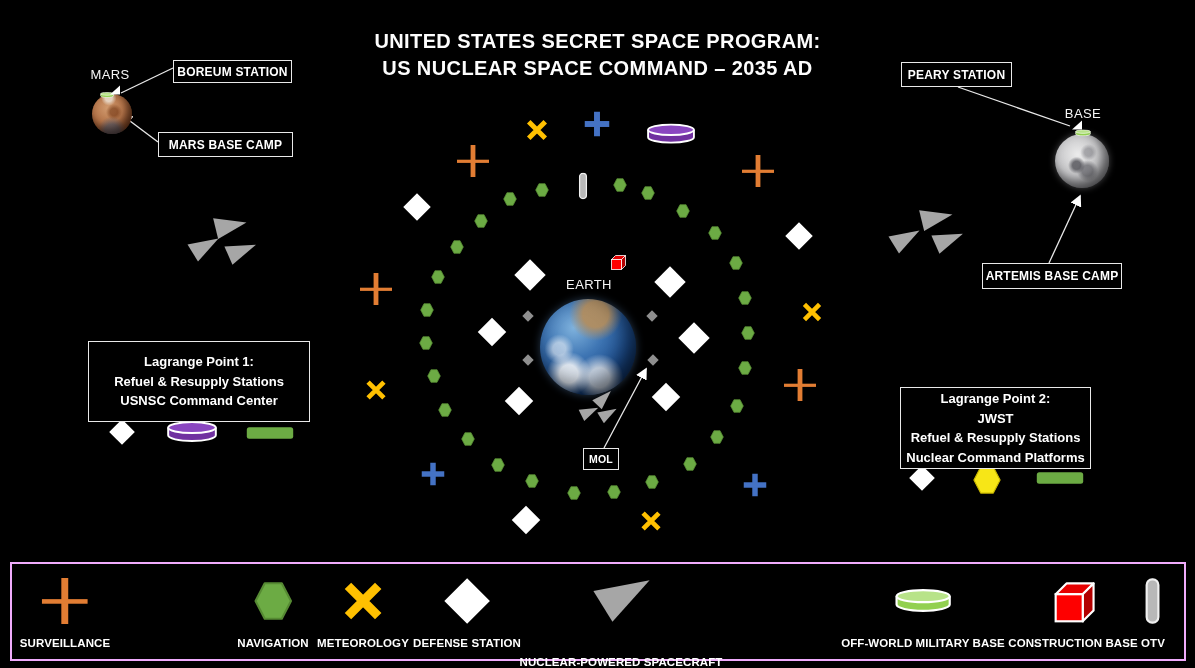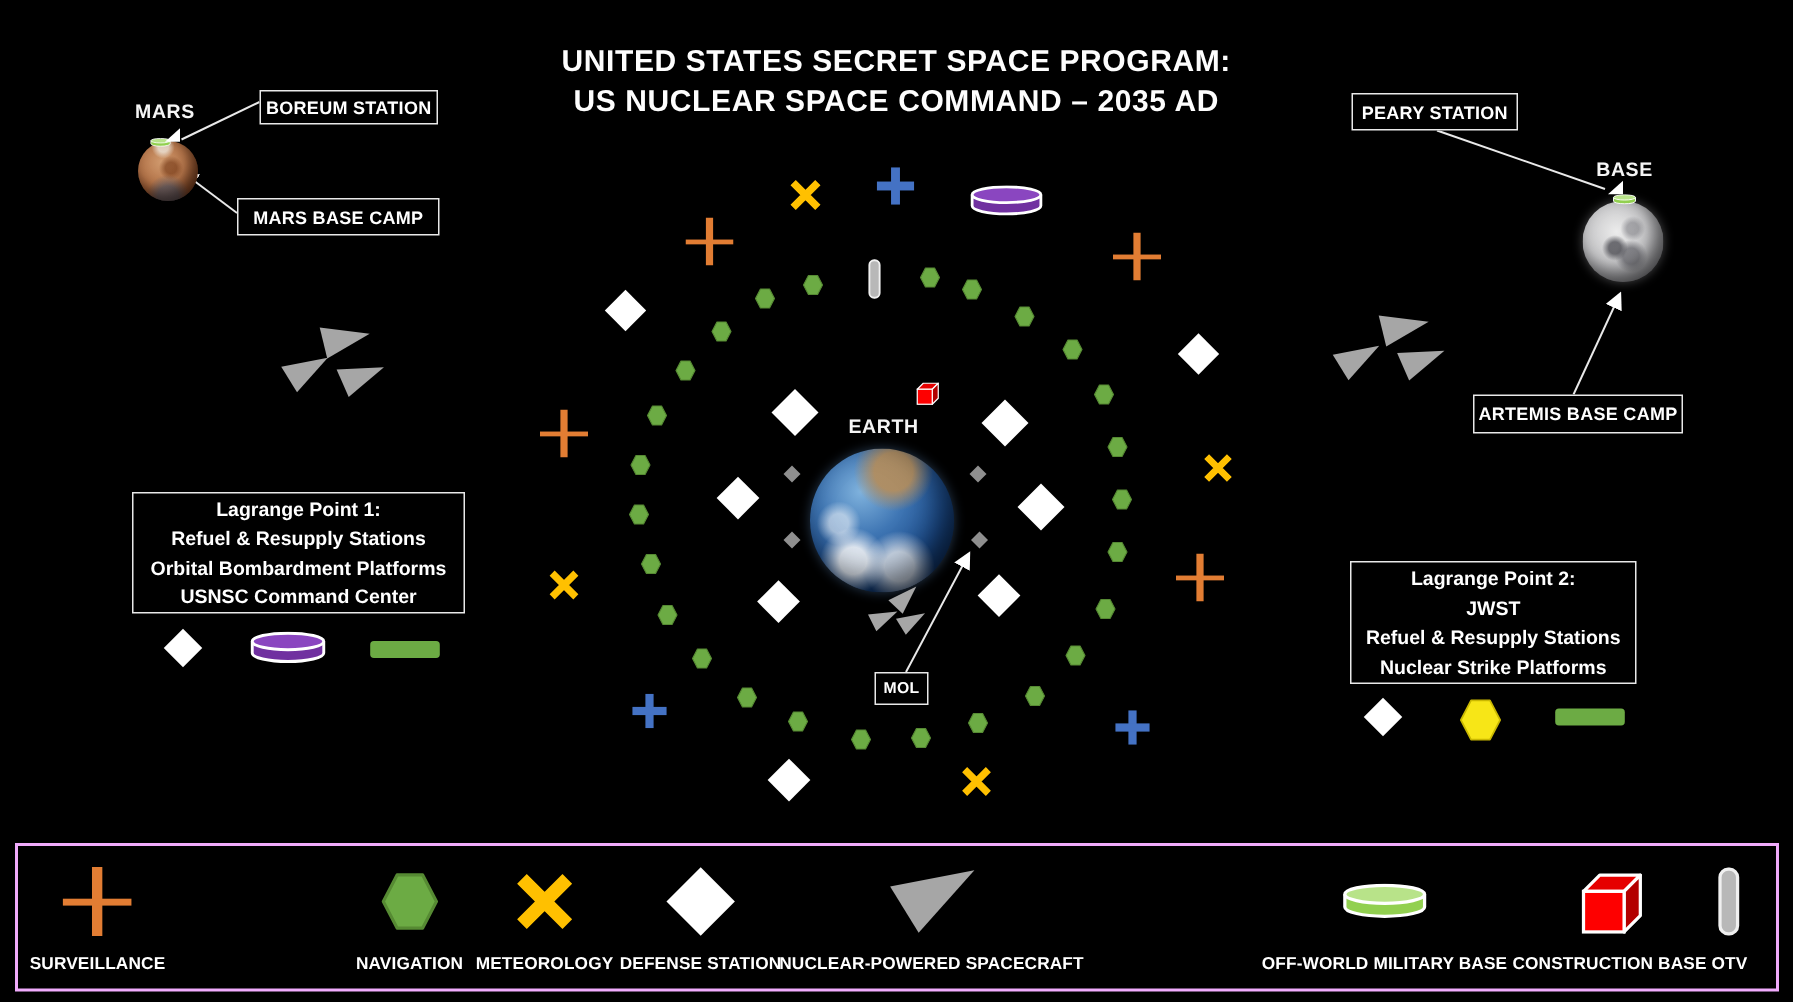--- a/index.html
+++ b/index.html
@@ -24,28 +24,28 @@
       radial-gradient(circle at 55% 45%, rgba(120,60,25,.65) 0 12%, rgba(120,60,25,0) 26%),
       radial-gradient(circle at 40% 35%, #d19b6f 0%, #b5754a 42%, #8a4a26 72%, #53250e 96%);
     box-shadow:inset -4px -5px 9px rgba(0,0,0,.5);}
   #luna{left:1055px;top:134px;width:54px;height:54px;
     background:
       radial-gradient(circle at 40% 58%, rgba(88,88,94,.85) 0 9%, rgba(88,88,94,0) 19%),
       radial-gradient(circle at 60% 68%, rgba(98,98,104,.7) 0 11%, rgba(98,98,104,0) 22%),
       radial-gradient(circle at 62% 34%, rgba(120,120,126,.55) 0 8%, rgba(120,120,126,0) 17%),
       radial-gradient(circle at 42% 38%, #ececec 0%, #c6c6c8 45%, #99999d 72%, #646467 92%, #4a4a4d 100%);
     box-shadow:inset -5px -6px 11px rgba(0,0,0,.5), 0 0 7px rgba(210,210,215,.35);}
-  .plabel{position:absolute;transform:translate(-50%,-50%);font-size:13px;font-weight:700;
+  .plabel{position:absolute;transform:translate(-50%,-50%);font-size:13px;font-weight:400;
           color:#f5f5f5;letter-spacing:.4px;white-space:nowrap;}
   .cbox{position:absolute;box-sizing:border-box;background:#000;border:1.5px solid #e9e9e9;
         display:flex;align-items:center;justify-content:center;font-size:12px;font-weight:600;
         letter-spacing:.2px;white-space:nowrap;}
   .lgbox{position:absolute;box-sizing:border-box;background:#000;border:1.5px solid #e9e9e9;
          display:flex;flex-direction:column;align-items:center;justify-content:center;
-         font-size:13px;font-weight:600;line-height:19.5px;text-align:center;}
+         font-size:13px;font-weight:600;line-height:19.5px;text-align:center;margin-top:13px;}
   #lp1-box{left:88px;top:328px;width:222px;height:81px;}
   #lp2-box{left:900px;top:374px;width:191px;height:82px;}
   #boreum-box{left:173px;top:60px;width:119px;height:23px;}
   #marsbase-box{left:158px;top:132px;width:135px;height:25px;}
   #peary-box{left:901px;top:62px;width:111px;height:25px;}
   #artemis-box{left:982px;top:263px;width:140px;height:26px;}
   #mol-box{left:583px;top:448px;width:36px;height:22px;font-size:10.5px;font-weight:600;}
   #lines{position:absolute;left:0;top:0;pointer-events:none;}
   #layer{position:absolute;left:0;top:0;width:1195px;height:668px;}
   .sym{position:absolute;line-height:0;}
@@ -320,28 +320,27 @@
 
   <div id="boreum-box" class="cbox">BOREUM STATION</div>
   <div id="marsbase-box" class="cbox">MARS BASE CAMP</div>
   <div id="peary-box" class="cbox">PEARY STATION</div>
   <div id="artemis-box" class="cbox">ARTEMIS BASE CAMP</div>
   <div id="mol-box" class="cbox">MOL</div>
 
   <div id="lp1-box" class="lgbox">
     <div>Lagrange Point 1:</div>
     <div>Refuel &amp; Resupply Stations</div>
-    <div>Orbital Bombardment Platforms</div>
     <div>USNSC Command Center</div>
   </div>
   <div id="lp2-box" class="lgbox">
     <div>Lagrange Point 2:</div>
     <div>JWST</div>
     <div>Refuel &amp; Resupply Stations</div>
-    <div>Nuclear Strike Platforms</div>
+    <div>Nuclear Command Platforms</div>
   </div>
 
   <div id="legend">
       <div class="lg-item" style="left: 53px;">
         <div class="lg-icon">
           <svg width="46" height="46" viewBox="0 0 32 32">
     <rect x="13.6" y="0" width="4.8" height="32" fill="#E27D33"></rect>
     <rect x="0" y="14.7" width="32" height="3.2" fill="#E27D33"></rect>
           </svg>
         </div>
@@ -364,21 +363,21 @@
         <div class="lg-label">METEOROLOGY</div>
       </div>
       <div class="lg-item" style="left: 455px; text-align: right;">
         <div class="lg-icon">
           <svg width="48" height="48" viewBox="0 0 32 32">
     <polygon points="16,0.8 31.2,16 16,31.2 0.8,16" fill="#FFFFFF"></polygon>
           </svg>
         </div>
         <div class="lg-label">DEFENSE STATION</div>
       </div>
-      <div class="lg-item" style="left: 609px;">
+      <div class="lg-item" style="left: 609px; gap: 19px;">
         <div class="lg-icon">
           <svg width="58" height="44" viewBox="0 0 32 24">
     <polygon points="0.5,6.5 31.5,0.5 11,23.5" fill="#A6A6A6"></polygon>
           </svg>
         </div>
         <div class="lg-label">NUCLEAR-POWERED SPACECRAFT</div>
       </div>
       <div class="lg-item" style="left: 911px;">
         <div class="lg-icon">
           <svg width="58" height="24" viewBox="0 0 48 20" preserveAspectRatio="none">

